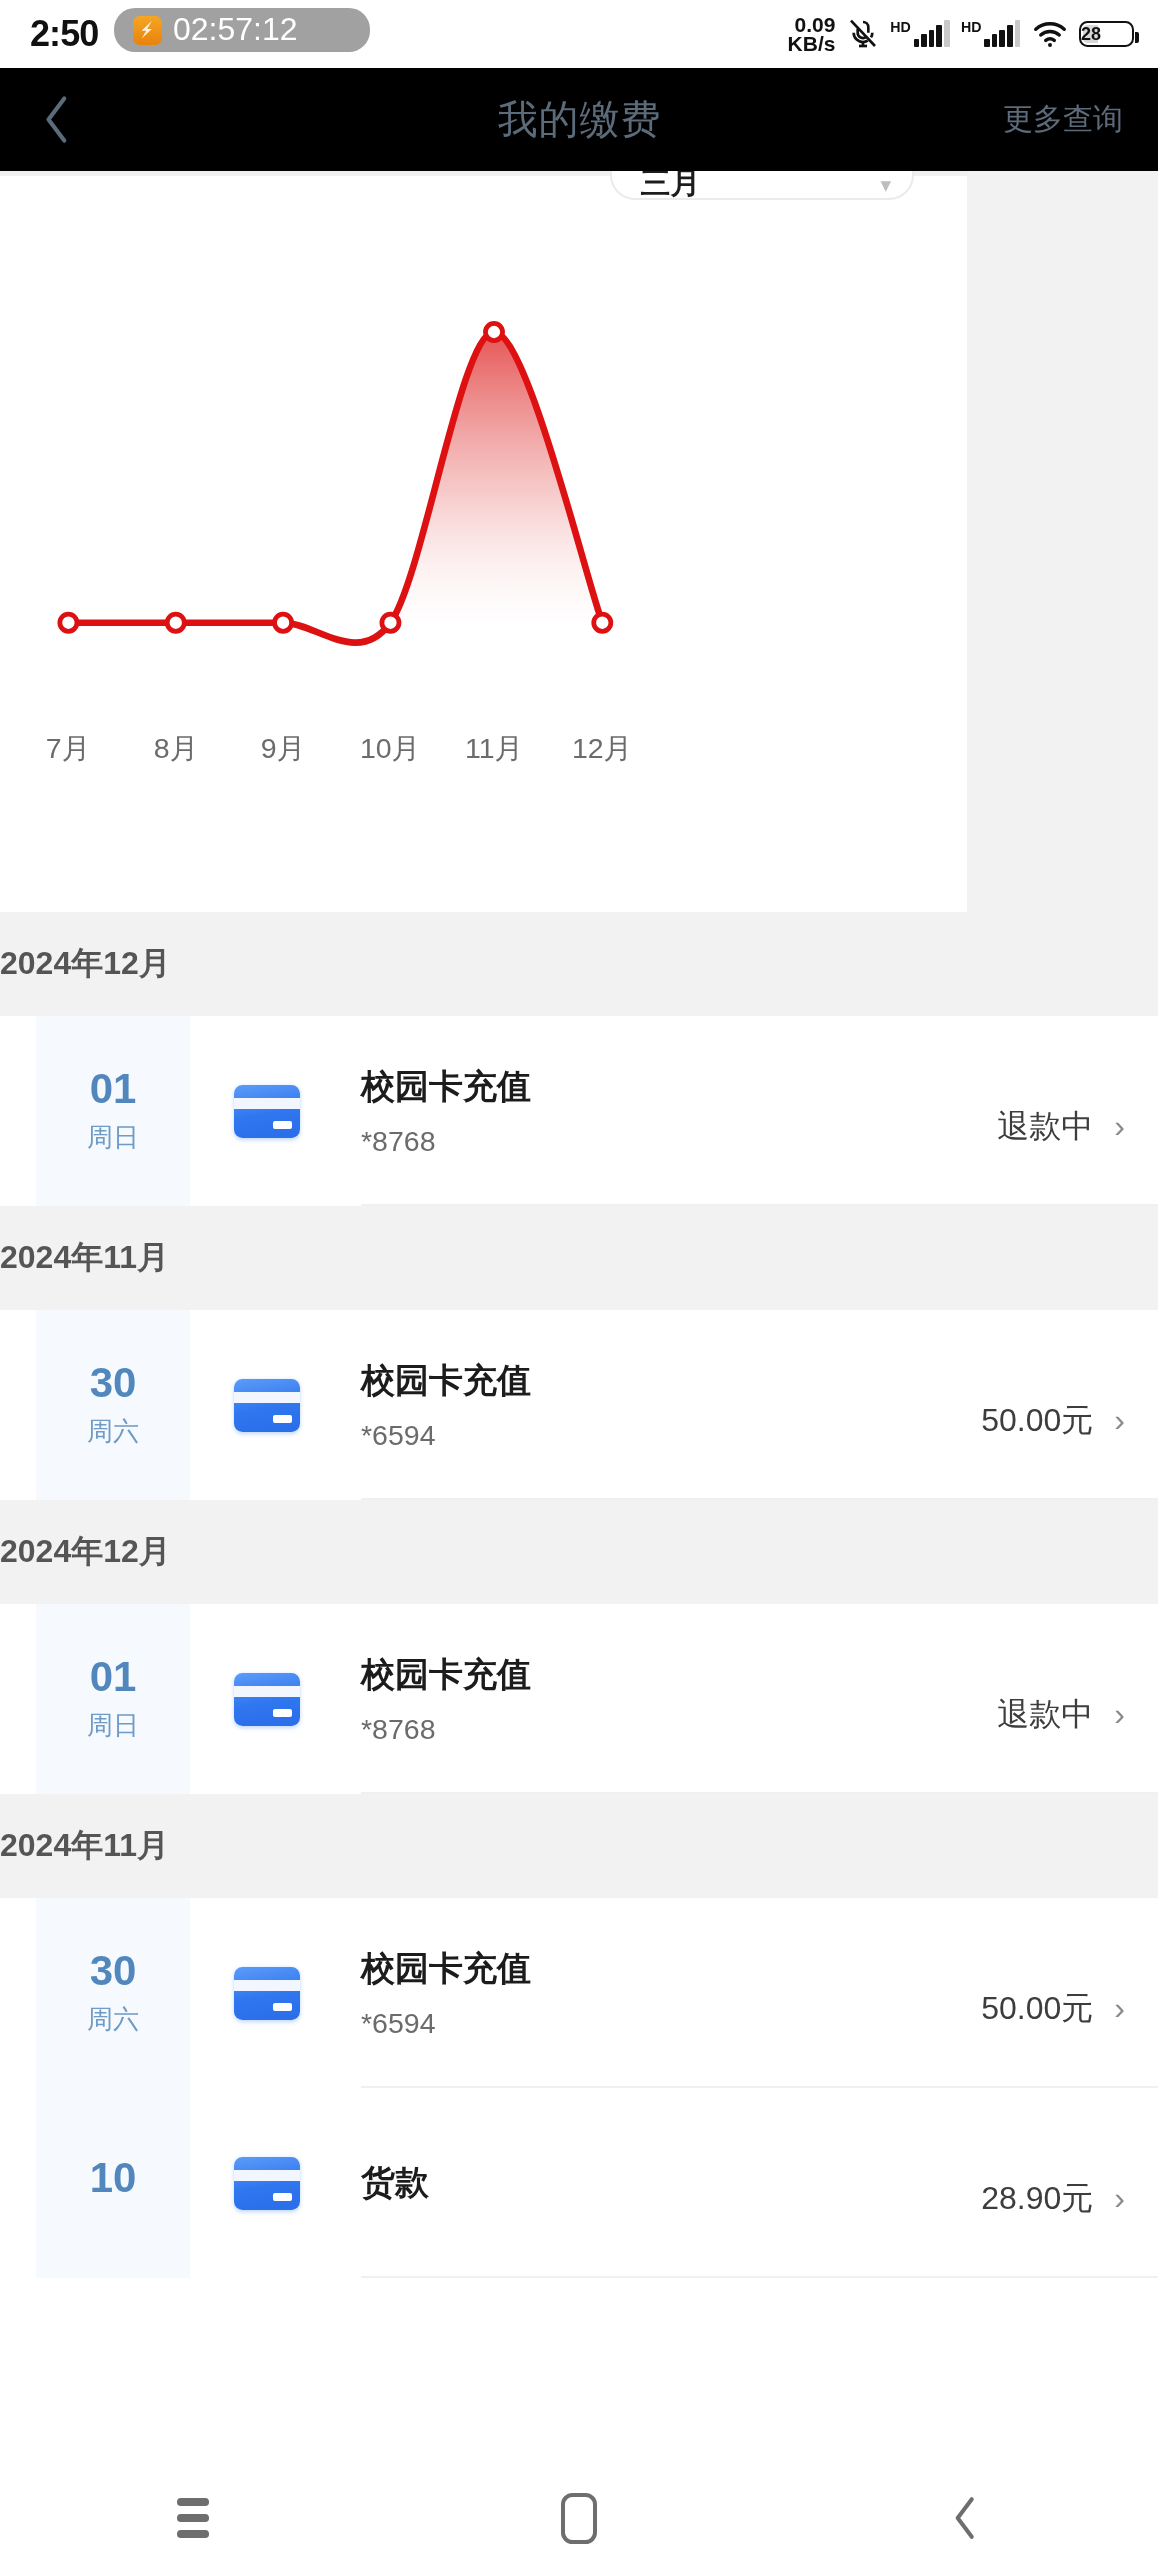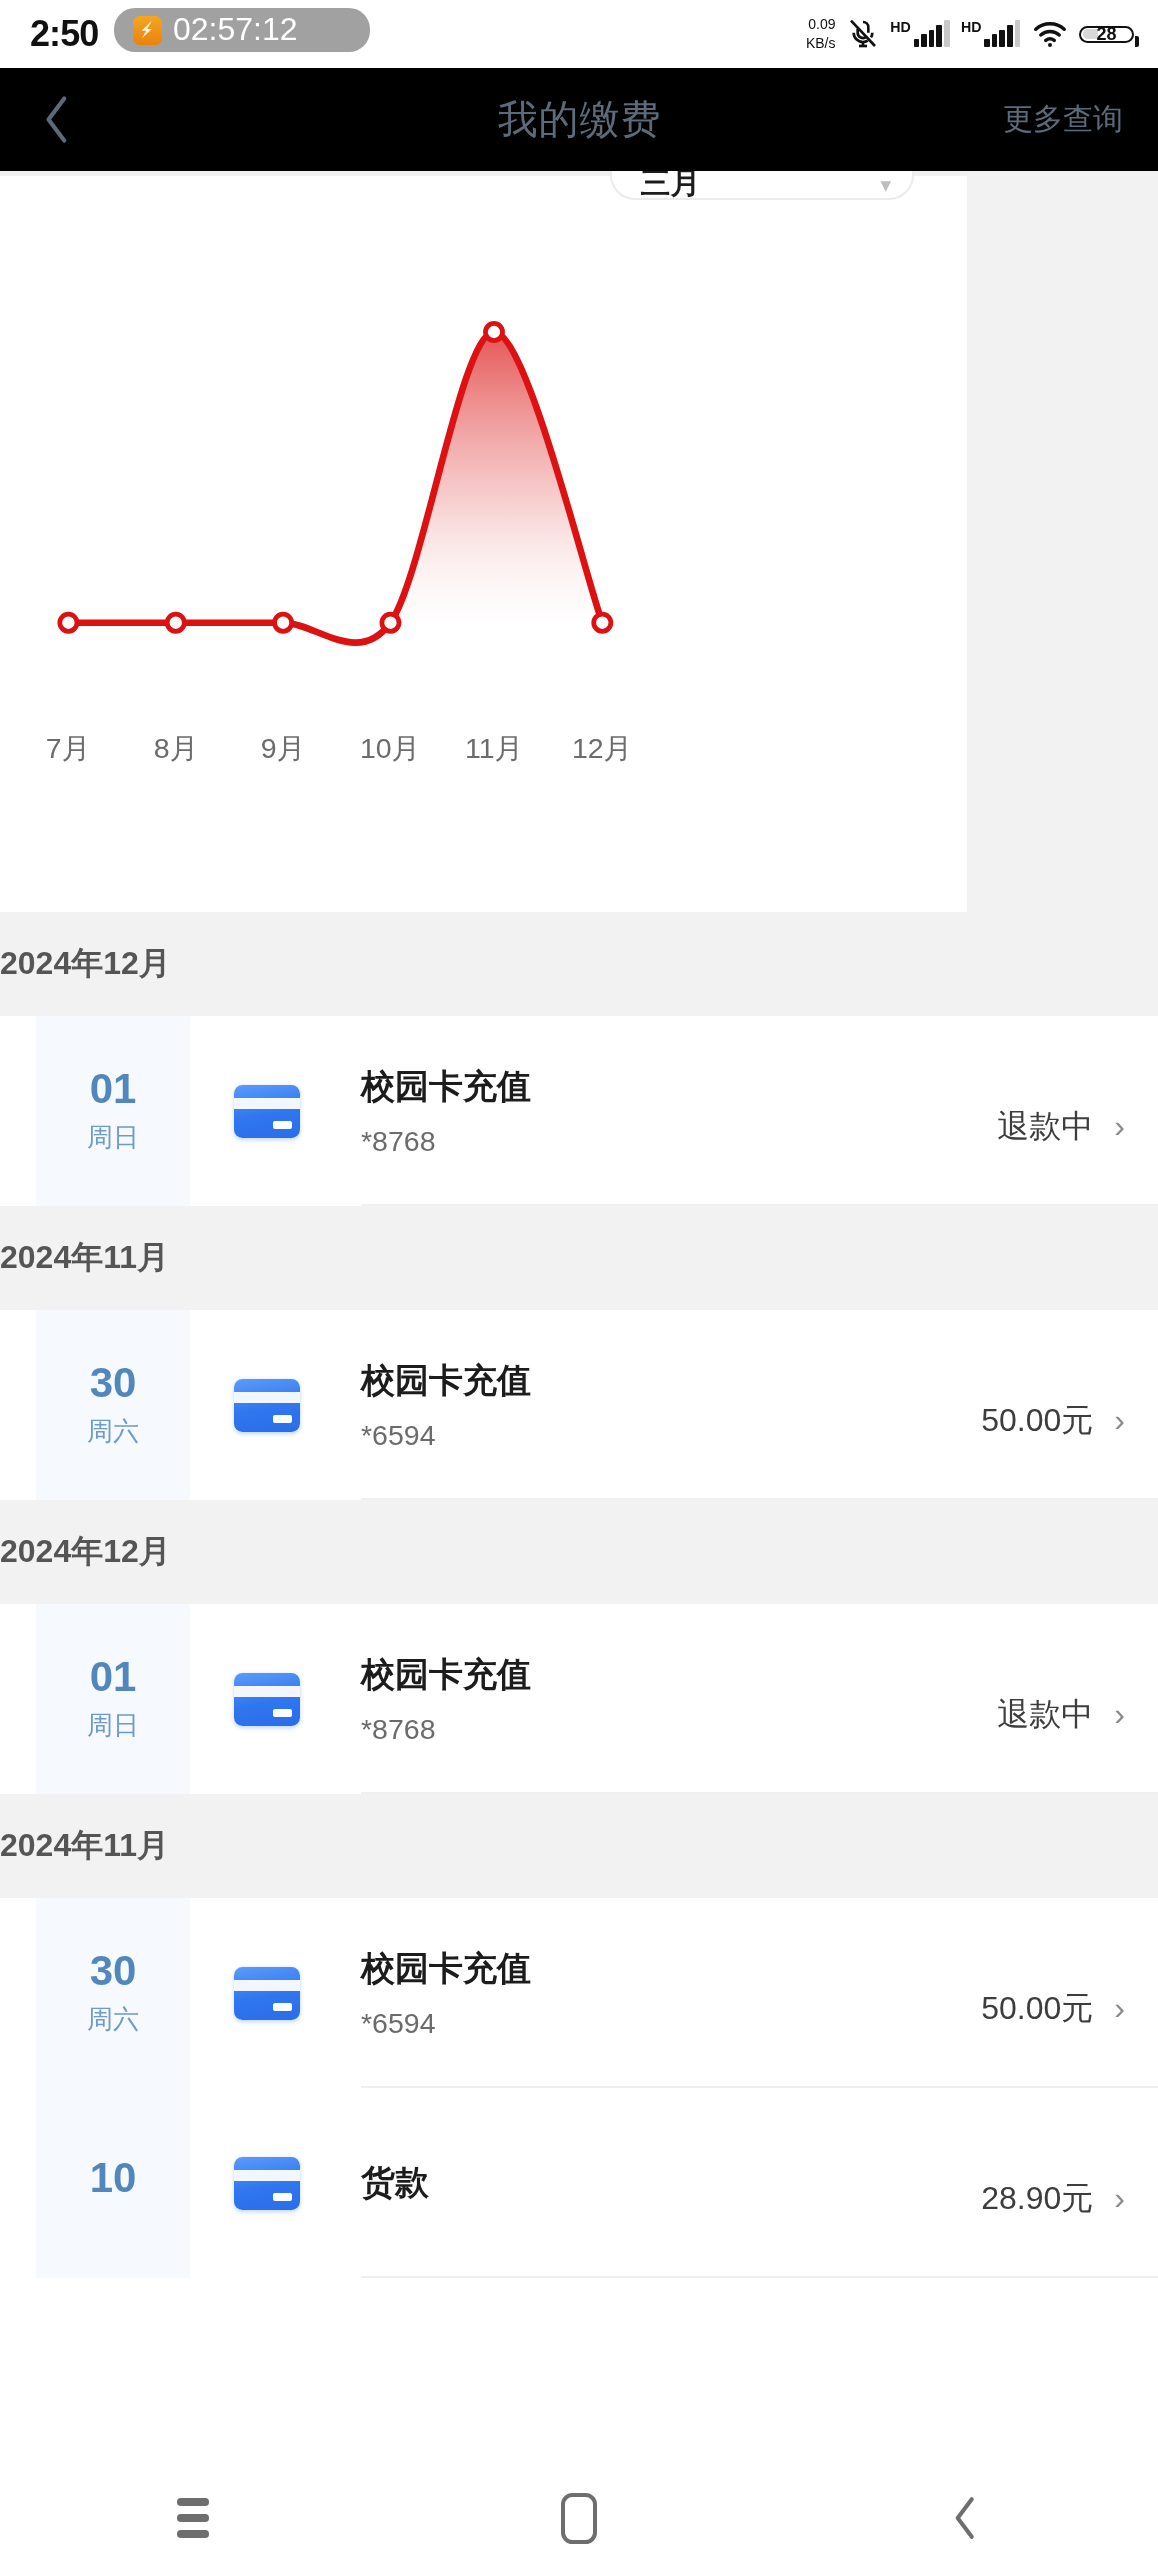--- a/index.html
+++ b/index.html
@@ -34,34 +34,34 @@
     content:""; position:absolute; left:8.5px; top:4.7px; width:10.4px;height:18px;
     background:#fff; clip-path: polygon(100% 0,0 55%,45% 55%,0 100%,100% 45%,55% 45%);
     opacity:.85;
   }
   .rec-text { color: #fff; font-size: 32px; font-weight: 400; letter-spacing: 0px; }
 
   .sb-right {
     position: absolute; right: 25px; top: 0; height: 68px;
     display: flex; align-items: center; gap: 11.4px;
   }
-  .netspeed { font-size: 14px; font-weight: 400; line-height: 19px; text-align: right; color:#111; }
+  .netspeed { font-size: 21px; font-weight: 700; line-height: 19px; text-align: right; color:#111; }
   .sb-icon { display:flex; align-items:center; }
   .bars { display: flex; align-items: flex-end; gap: 1.9px; height: 25px; }
   .bars i { display:block; width: 5.7px; background:#111; border-radius:0.9px; }
   .bars i:nth-child(1){height:7.6px}
   .bars i:nth-child(2){height:12.3px}
   .bars i:nth-child(3){height:17px}
   .bars i:nth-child(4){height:22px}
   .bars i:nth-child(5){height:26.6px; background:#c9c9c9}
   .hdwrap { display:flex; flex-direction:row; align-items:flex-end; gap:2.8px;}
   .hdtag { font-size:14.2px; font-weight:700; color:#111; line-height:11.4px; align-self:flex-start; margin-bottom:9px;}
   .battery {
-    width: 55px; height: 17px; border: 2.8px solid #111; border-radius: 8.5px;
-    display:flex; align-items:center; justify-content:center; position:relative;
+    width: 55px; height: 26px; border: 2.8px solid #111; border-radius: 8.5px;
+    display:flex; align-items:center; justify-content:flex-start; position:relative;
     font-size: 18px; font-weight: 600; color:#111;
   }
   .battery:after{content:"";position:absolute;right:-6.6px;top:8.5px;width:3.8px;height:11.4px;background:#111;border-radius:0 1.9px 1.9px 0;}
   .batt-fill{position:absolute;left:1.9px;top:1.9px;bottom:1.9px;width:15px;background:#d8d8d8;border-radius:4.7px 0 0 4.7px;}
   .batt-num{position:relative;z-index:2;}
 
   
   .navbar {
     position: absolute; top: 68px; left: 0; width: 1159px; height: 103px;
     background: #000000; display: flex; align-items: center;

